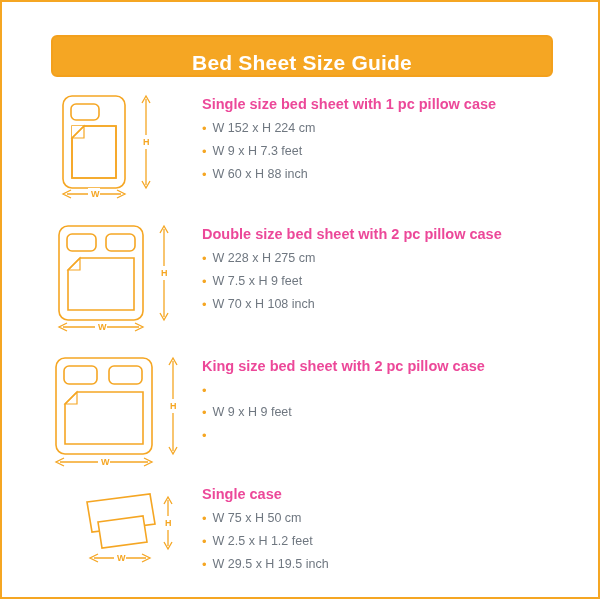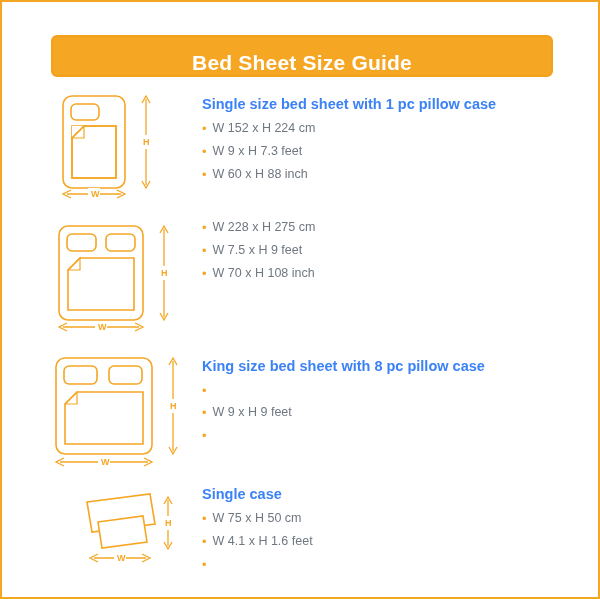--- a/index.html
+++ b/index.html
@@ -56,21 +56,21 @@
   .fig {
     width: 150px;
     flex: 0 0 150px;
     position: relative;
   }
   .info {
     flex: 1 1 auto;
     padding-left: 10px;
   }
   .item-title {
-    color: #3b82f6;
+    color: #ec4899;
     font-size: 14.5px;
     font-weight: bold;
     margin: 6px 0 9px 0;
   }
   .bullet {
     color: #6f7780;
     font-size: 12.5px;
     margin: 0 0 9px 0;
     display: flex;
     align-items: flex-start;
@@ -160,20 +160,21 @@
           <polyline points="25,103 17,107 25,111"></polyline>
           <polyline points="93,103 101,107 93,111"></polyline>
         </g>
         <rect x="117" y="46" width="11" height="14" fill="#ffffff" stroke="none"></rect>
         <text class="dim-label" x="119" y="56">H</text>
         <rect x="53" y="101" width="12" height="12" fill="#ffffff" stroke="none"></rect>
         <text class="dim-label" x="56" y="110">W</text>
       </svg>
     </div>
     <div class="info">
+      <div class="item-title">Double size bed sheet with 2 pc pillow case</div>
       <div class="bullet">
         <span class="dot">•</span>
         <span>W 228 x H 275 cm</span>
       </div>
       <div class="bullet">
         <span class="dot">•</span>
         <span>W 7.5 x H 9 feet</span>
       </div>
       <div class="bullet">
         <span class="dot">•</span>
@@ -200,21 +201,21 @@
           <polyline points="22,106 14,110 22,114"></polyline>
           <polyline points="102,106 110,110 102,114"></polyline>
         </g>
         <rect x="126" y="47" width="11" height="14" fill="#ffffff" stroke="none"></rect>
         <text class="dim-label" x="128" y="57">H</text>
         <rect x="56" y="104" width="12" height="12" fill="#ffffff" stroke="none"></rect>
         <text class="dim-label" x="59" y="113">W</text>
       </svg>
     </div>
     <div class="info">
-      <div class="item-title">King size bed sheet with 8 pc pillow case</div>
+      <div class="item-title">King size bed sheet with 2 pc pillow case</div>
       <div class="bullet">
         <span class="dot">•</span>
       </div>
       <div class="bullet">
         <span class="dot">•</span>
         <span>W 9 x H 9 feet</span>
       </div>
       <div class="bullet">
         <span class="dot">•</span>
       </div>
@@ -243,21 +244,22 @@
       </svg>
     </div>
     <div class="info">
       <div class="item-title">Single case</div>
       <div class="bullet">
         <span class="dot">•</span>
         <span>W 75 x H 50 cm</span>
       </div>
       <div class="bullet">
         <span class="dot">•</span>
-        <span>W 4.1 x H 1.6 feet</span>
-      </div>
-      <div class="bullet">
-        <span class="dot">•</span>
+        <span>W 2.5 x H 1.2 feet</span>
+      </div>
+      <div class="bullet">
+        <span class="dot">•</span>
+        <span>W 29.5 x H 19.5 inch</span>
       </div>
     </div>
   </div>
 
 </div>
 
 </body></html>

